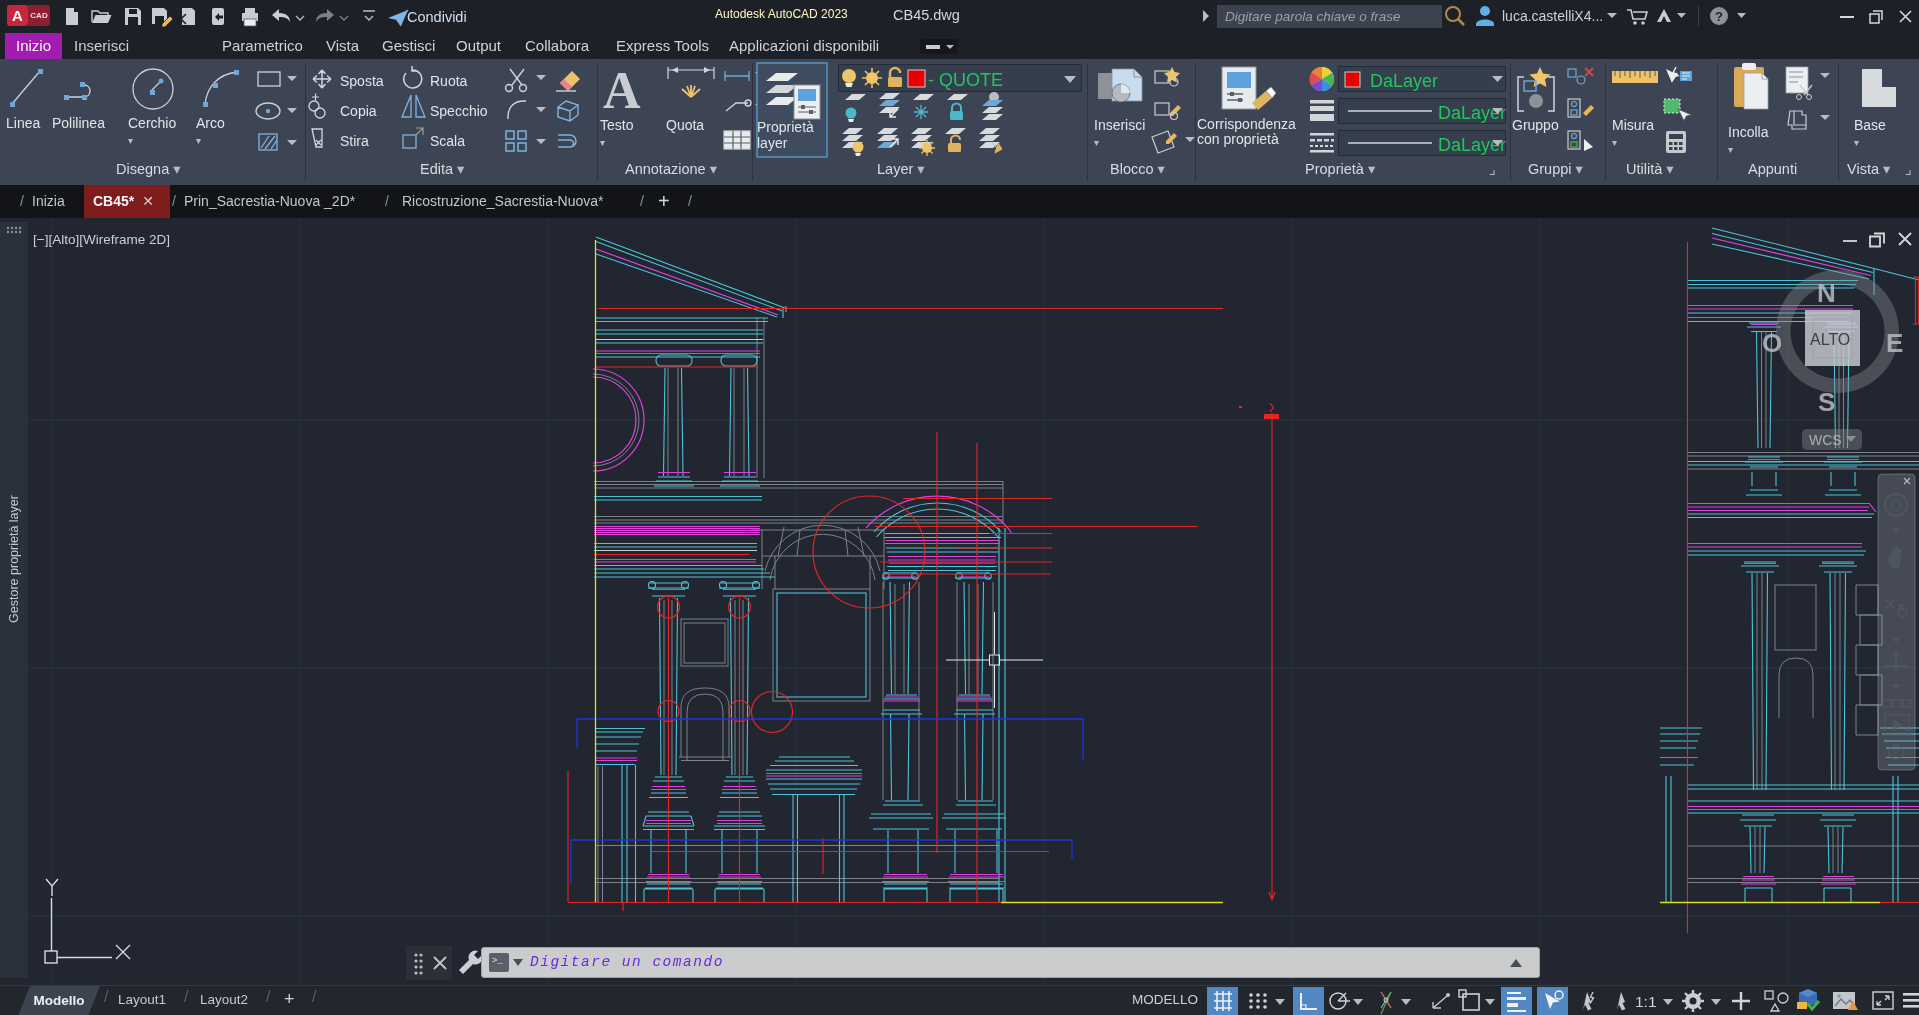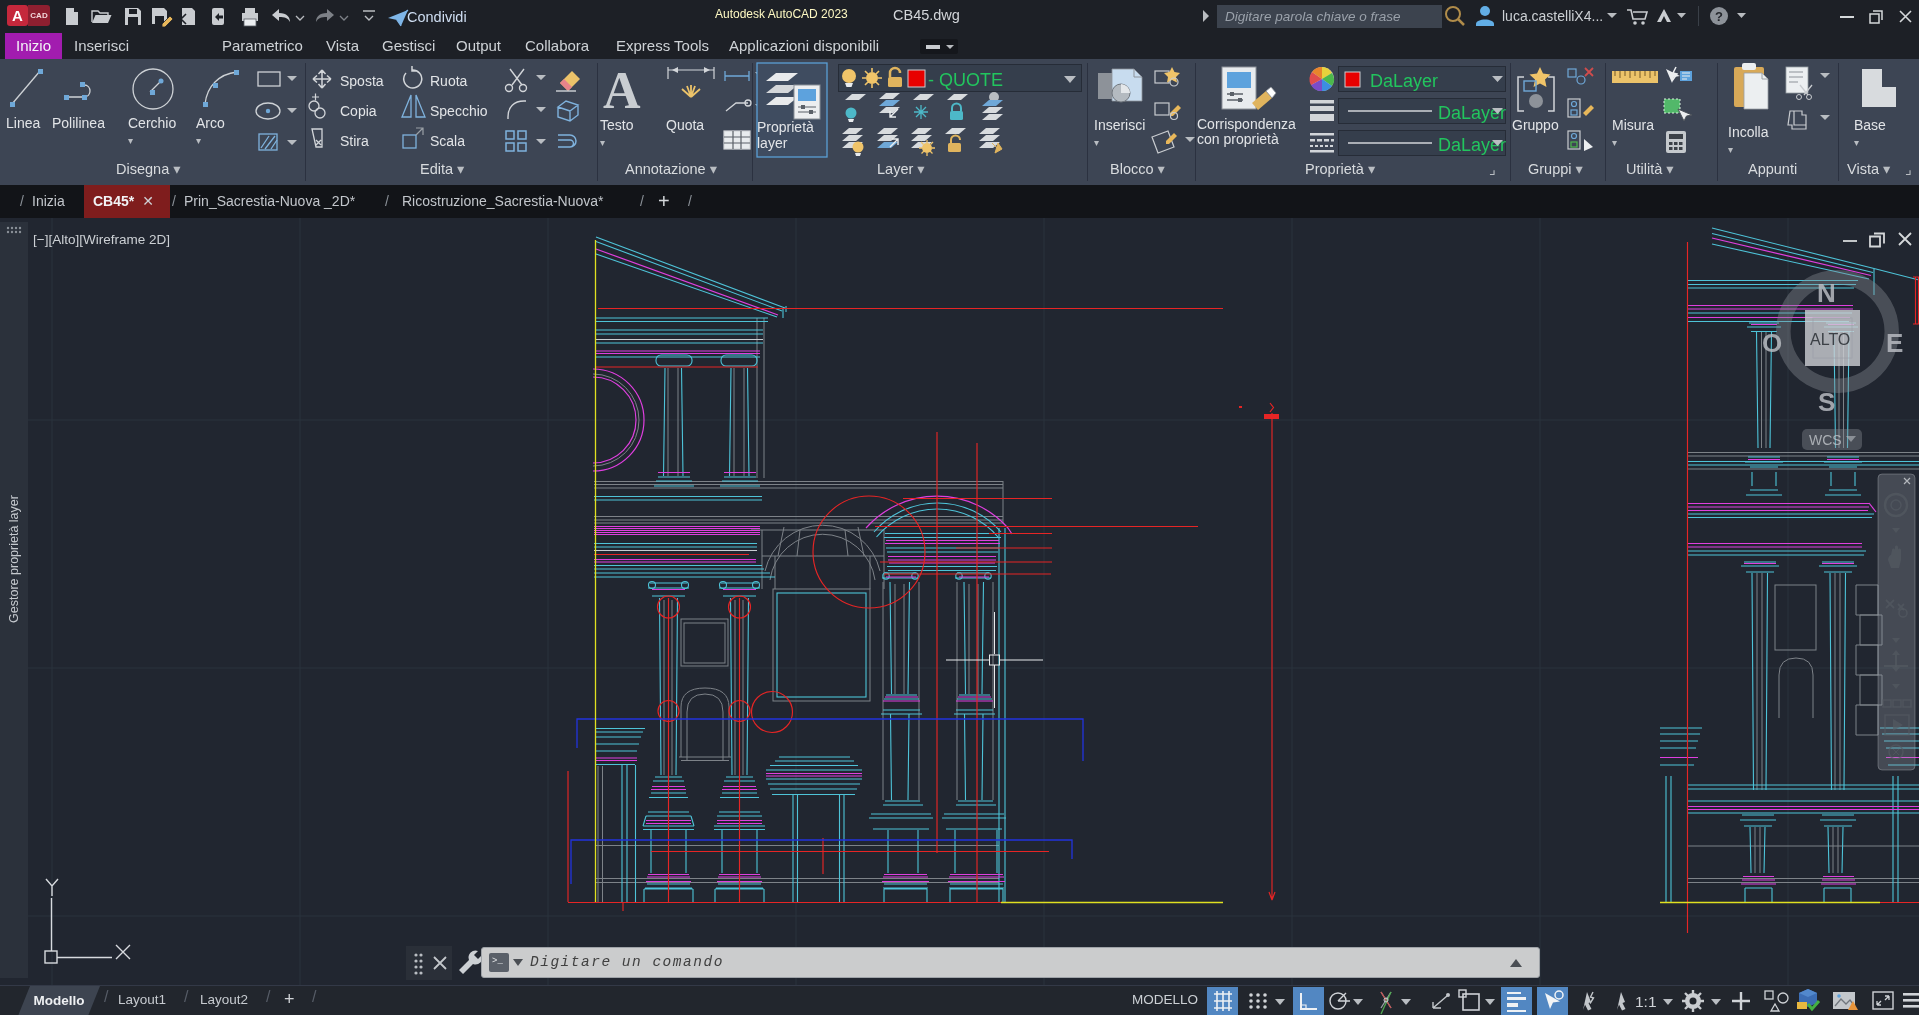--- a/index.html
+++ b/index.html
@@ -693,21 +693,21 @@
           <circle cx="10" cy="27" r="1.6"></circle>
           <circle cx="15" cy="27" r="1.6"></circle>
         </g>
     <path d="M28 11 l12 12 M40 11 l-12 12" stroke="#c3c7cb" stroke-width="1.8"></path>
     <path d="M53 24 l10-10 a7 7 0 0 1 9-9 l-4 4 4 4 4-4 a7 7 0 0 1-9 9 l-10 10 z" fill="#ccd0d4"></path>
   </svg>
   <div class="abs" style="left:481px;top:729px;width:1059px;height:31px;background:#cbcccd;border:1px solid #9fa3a8;border-radius:3px;">
     <div class="abs" style="left:7px;top:5px;width:20px;height:19px;background:#5a6069;border-radius:2px;"></div>
     <div class="abs" style="left:10px;top:8px;font-size:9px;color:#e8eaec;font-family:'Liberation Mono',monospace;">&gt;_</div>
     <div class="abs" style="left:31px;top:11px;width:0;height:0;border-left:5px solid transparent;border-right:5px solid transparent;border-top:7px solid #4a4e54;"></div>
-    <div class="abs" style="left:48px;top:6px;font-family:'Liberation Mono',monospace;font-style:italic;font-size:14.5px;letter-spacing:1.5px;color:#404040;">Digitare un comando</div>
+    <div class="abs" style="left:48px;top:6px;font-family:'Liberation Mono',monospace;font-style:italic;font-size:14.5px;letter-spacing:1.5px;color:#6d28d9;">Digitare un comando</div>
     <div class="abs" style="left:1028px;top:11px;width:0;height:0;border-left:6px solid transparent;border-right:6px solid transparent;border-bottom:8px solid #4a4e54;"></div>
   </div>
   </div>
   <div id="palette">
     <svg class="abs" style="left:6px;top:4px;" width="16" height="12">
         <g fill="#8a9098">
           <circle cx="2" cy="2" r="1.2"></circle>
           <circle cx="6" cy="2" r="1.2"></circle>
           <circle cx="10" cy="2" r="1.2"></circle>
           <circle cx="14" cy="2" r="1.2"></circle>

